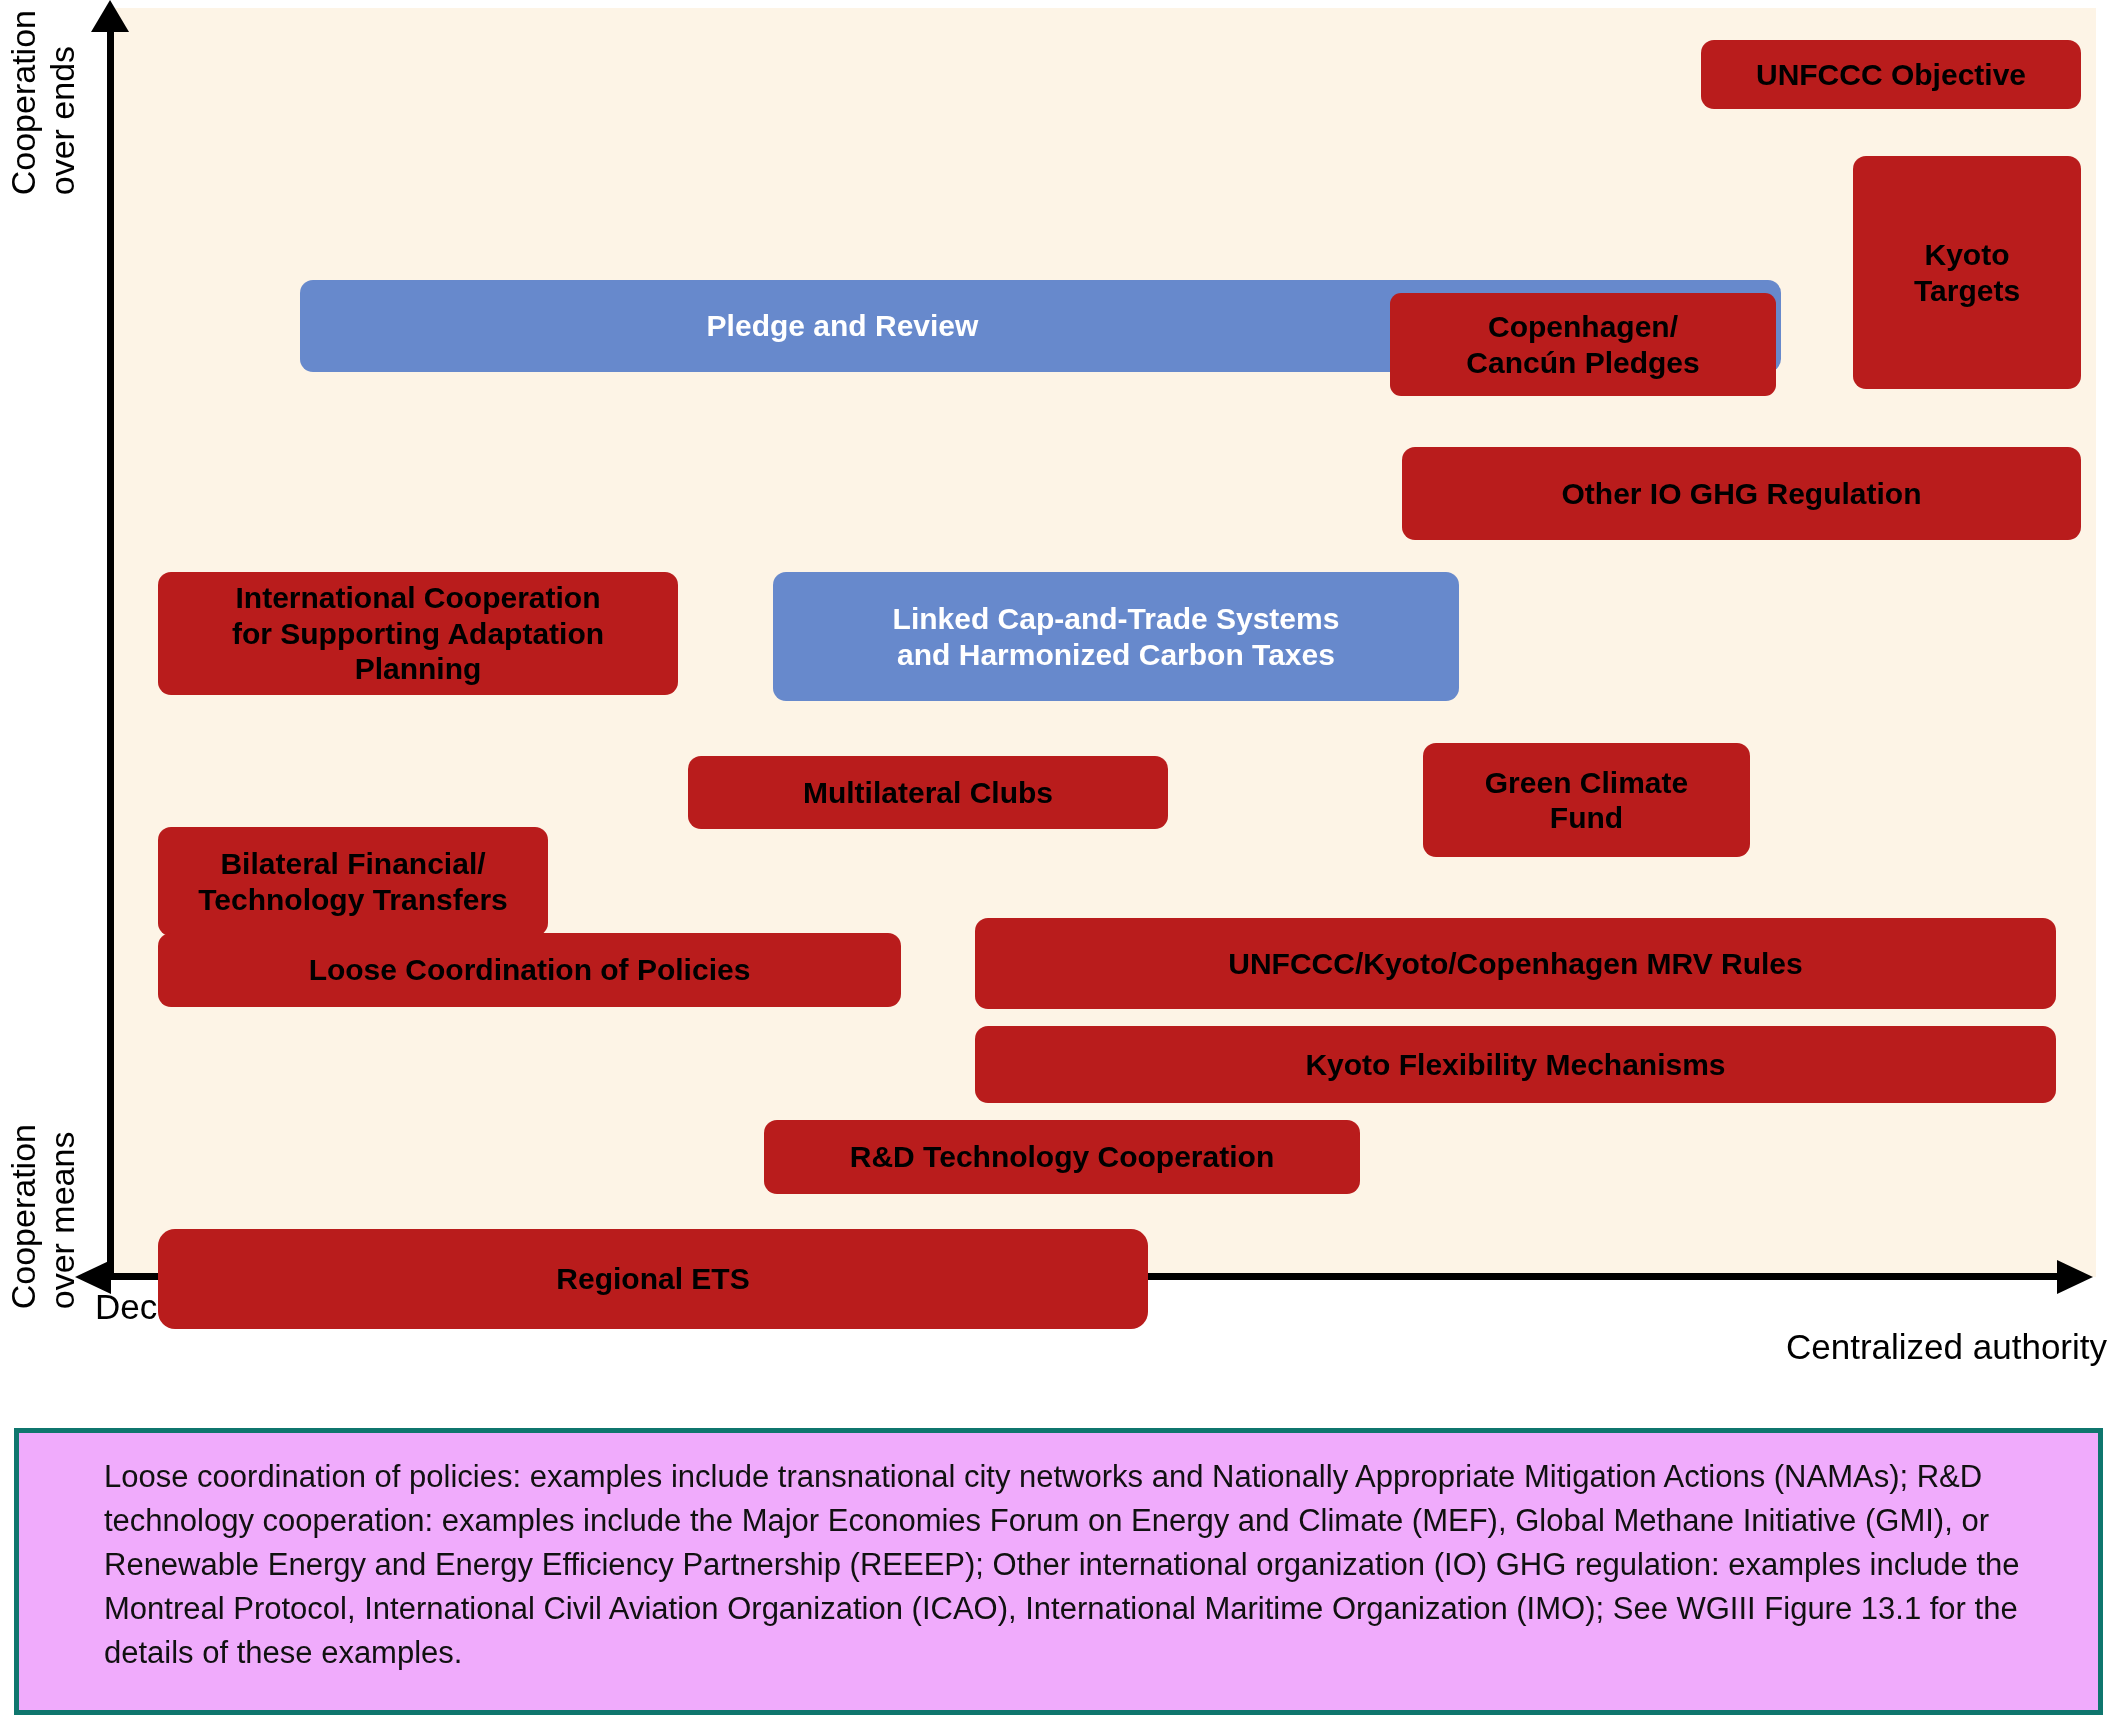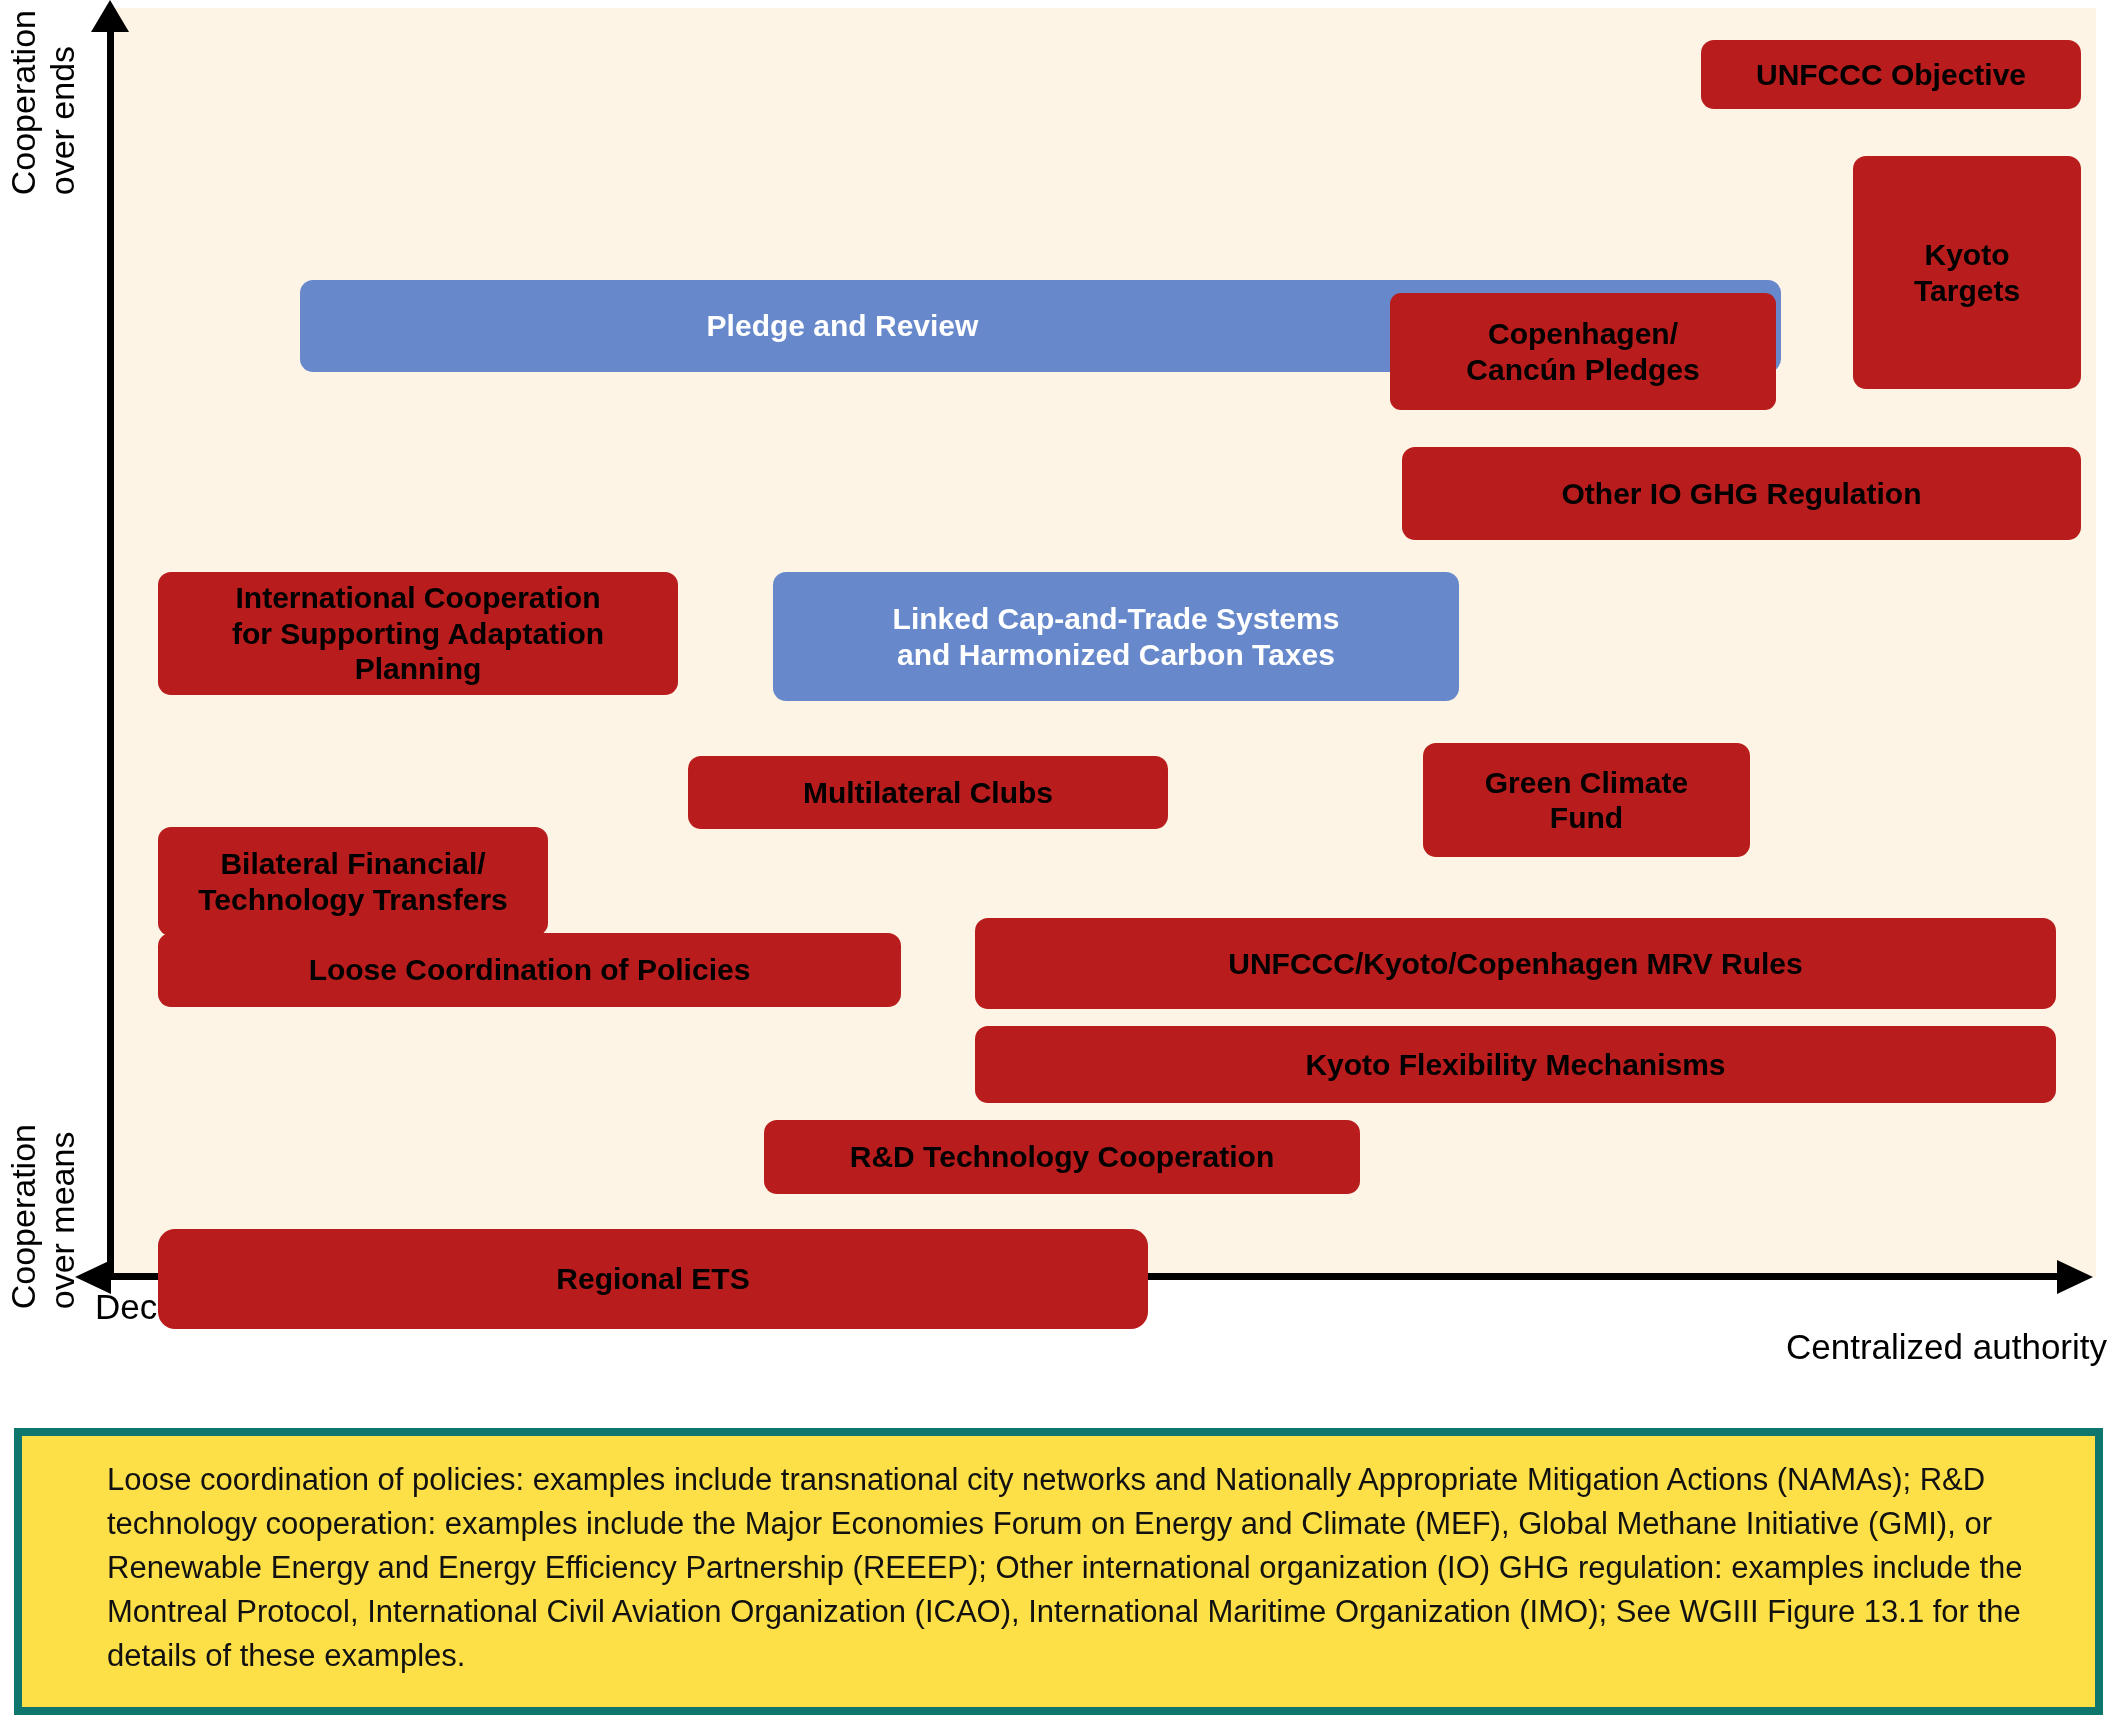--- a/index.html
+++ b/index.html
@@ -133,22 +133,22 @@
   }
 
   
   #caption-box {
     position: absolute;
     left: 14px;
     top: 1428px;
     width: 2089px;
     height: 287px;
     box-sizing: border-box;
-    border: 8px solid #0f766e;
-    background: #fde047;
+    border: 5px solid #0f766e;
+    background: #f0abfc;
   }
   #caption-text {
     position: absolute;
     left: 85px;
     top: 22px;
     width: 1940px;
     font-size: 31px;
     line-height: 1.42;
     color: #111;
     text-align: left;
@@ -176,21 +176,21 @@
 
   <div class="box orange" style="left:1701px; top:40px; width:380px; height:69px;">UNFCCC Objective</div>
 
   <div class="box orange" style="left:1853px; top:156px; width:228px; height:233px;">Kyoto
 Targets</div>
 
   <div class="box blue" style="left:300px; top:280px; width:1481px; height:92px; justify-content:flex-start; padding-left:16px;">
     <span style="position:absolute; left:0; right:396px; text-align:center;">Pledge and Review</span>
   </div>
 
-  <div class="box orange nested" style="left:1390px; top:293px; width:386px; height:117px;">Copenhagen/
+  <div class="box orange nested" style="left:1390px; top:293px; width:386px; height:103px;">Copenhagen/
 Cancún Pledges</div>
 
   <div class="box orange" style="left:1402px; top:447px; width:679px; height:93px;">Other IO GHG Regulation</div>
 
   <div class="box orange" style="left:158px; top:572px; width:520px; height:123px;">International Cooperation
 for Supporting Adaptation Planning</div>
 
   <div class="box blue" style="left:773px; top:572px; width:686px; height:129px;">Linked Cap-and-Trade Systems
 and Harmonized Carbon Taxes</div>
 

